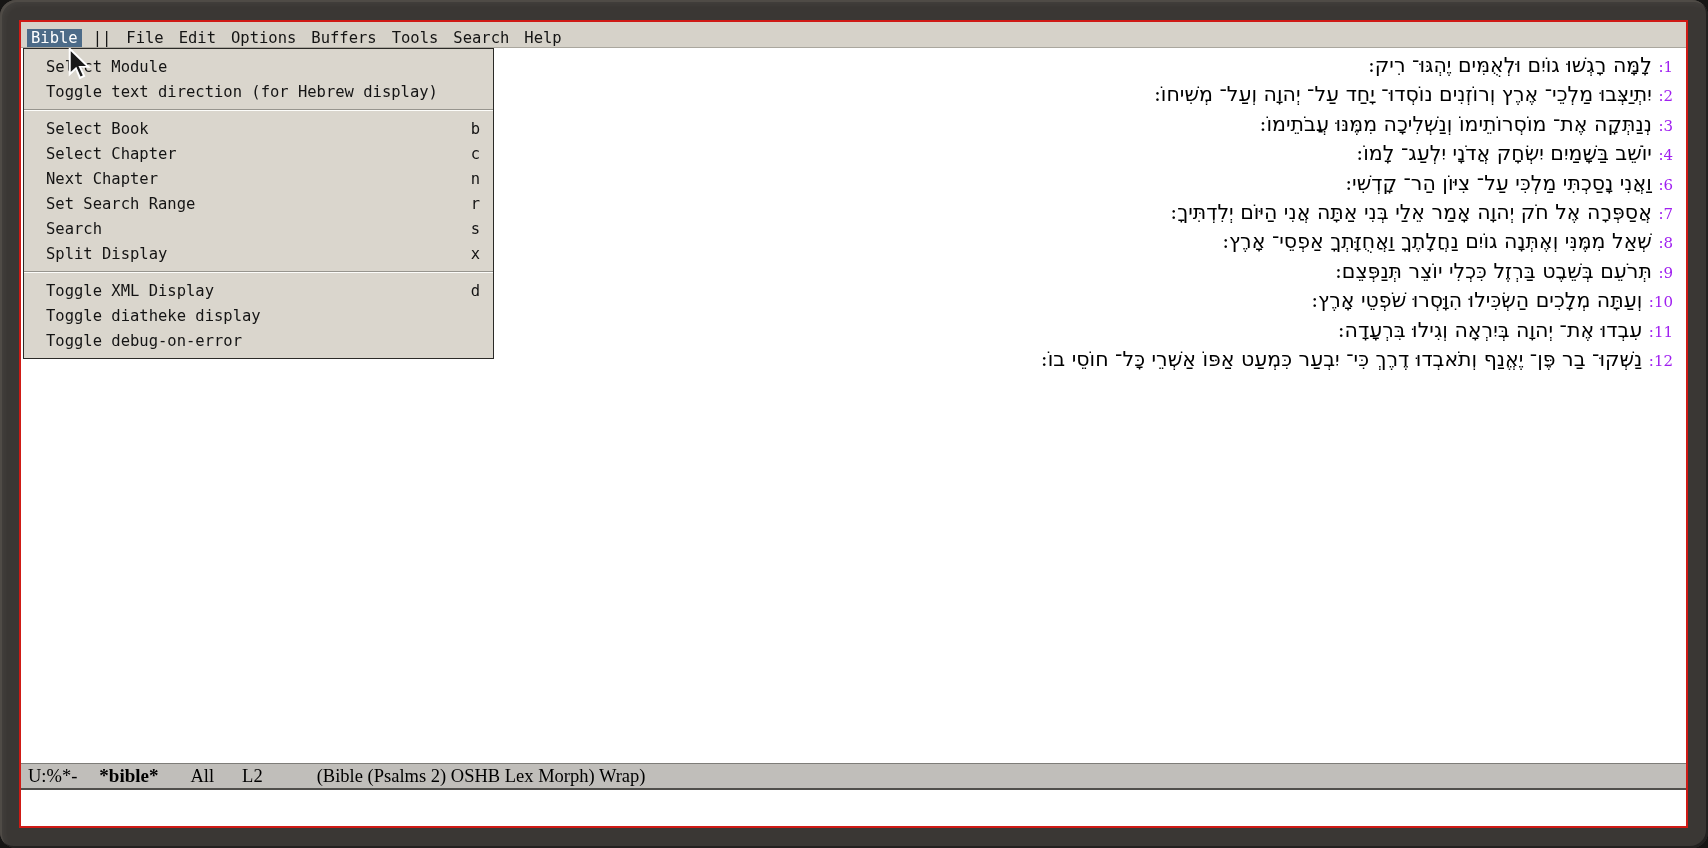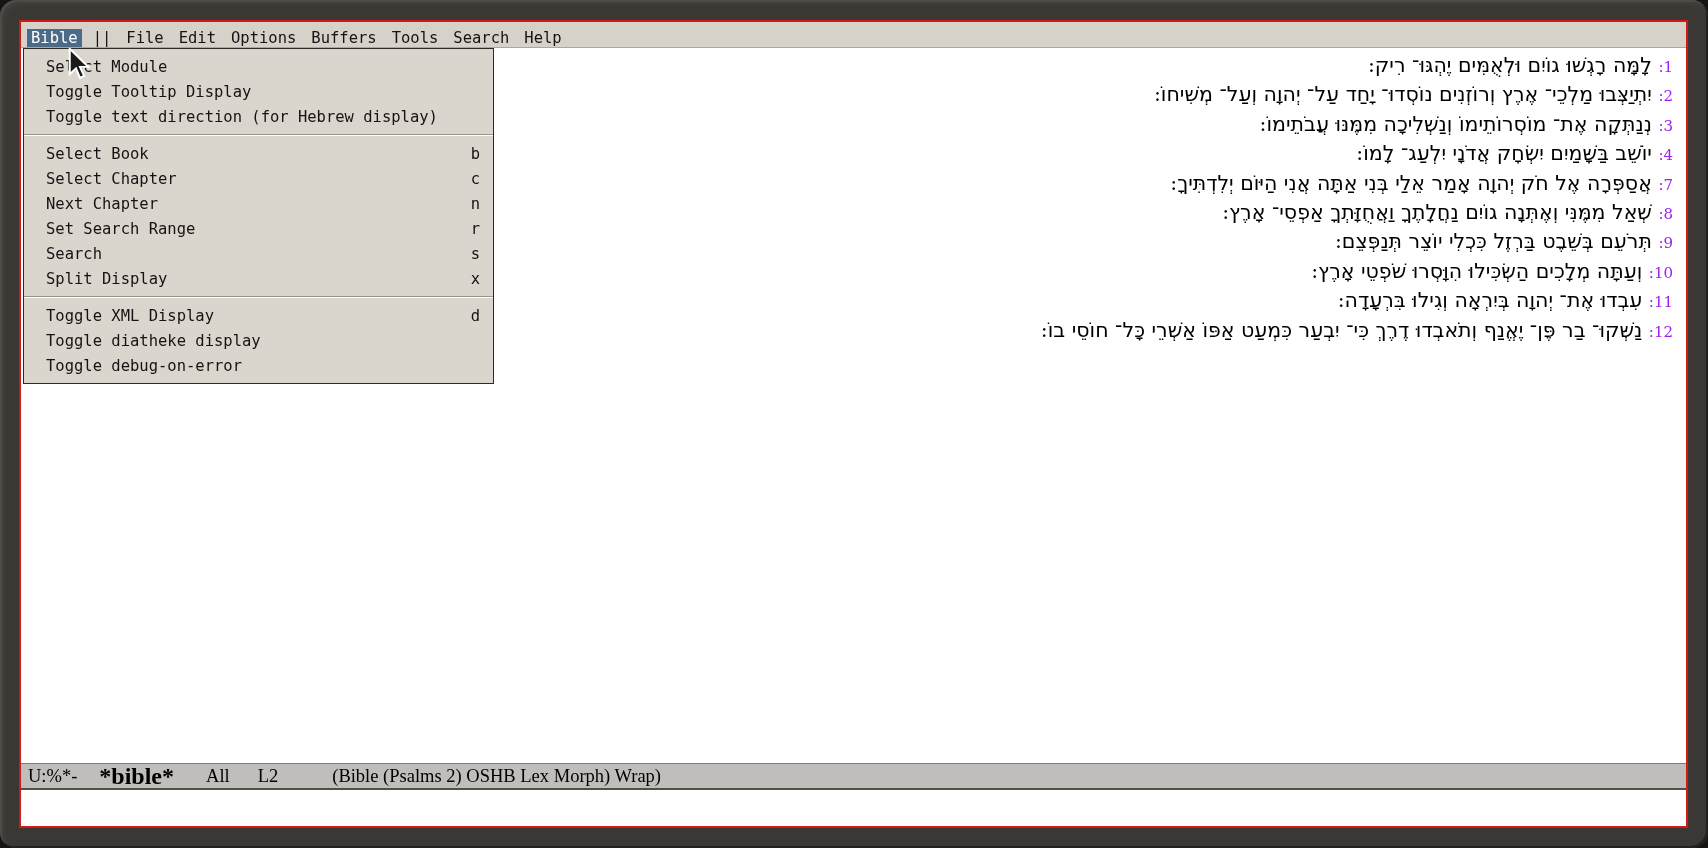--- a/index.html
+++ b/index.html
@@ -52,21 +52,21 @@
   
   .modeline{
     flex:0 0 27px;height:27px;box-sizing:border-box;
     background:var(--mline,#c0beba);
     border-top:1px solid #7e7d79;border-bottom:2px solid #504f4c;
     display:flex;align-items:center;
     font-family:"Liberation Serif","DejaVu Serif",serif;
     font-size:18.5px;color:#000;white-space:pre;
   }
   .ml-flags{margin-left:7px;}
-  .ml-buf{margin-left:22px;font-weight:bold;font-size:24px;}
+  .ml-buf{margin-left:22px;font-weight:bold;font-size:19px;}
   .ml-pos{margin-left:32px;}
   .ml-line{margin-left:28px;}
   .ml-modes{margin-left:54px;}
   
   .echo{flex:0 0 36px;background:#fff;}
   
   .cursor{position:absolute;left:46px;top:26px;z-index:9;pointer-events:none;}
 </style>
 </head>
 <body style="--red: #cf1a15; --chrome: #d6d2c9; --menu: #dad6cd; --hilite: #4c6b88; --mline: #c0beba; --purple: #a020f0;">
@@ -84,20 +84,21 @@
         <div class="mb-item">Tools</div>
         <div class="mb-item">Search</div>
         <div class="mb-item">Help</div>
       </div>
 
     <div class="buffer" id="buffer">
         <div class="line" dir="rtl"><span class="vnum">1:</span><span> לָמָּה רָגְשׁוּ גוֹיִם וּלְאֻמִּים יֶהְגּוּ־ רִיק:</span></div>
         <div class="line" dir="rtl"><span class="vnum">2:</span><span> יִתְיַצְּבוּ מַלְכֵי־ אֶרֶץ וְרוֹזְנִים נוֹסְדוּ־ יָחַד עַל־ יְהוָה וְעַל־ מְשִׁיחוֹ:</span></div>
         <div class="line" dir="rtl"><span class="vnum">3:</span><span> נְנַתְּקָה אֶת־ מוֹסְרוֹתֵימוֹ וְנַשְׁלִיכָה מִמֶּנּוּ עֲבֹתֵימוֹ:</span></div>
         <div class="line" dir="rtl"><span class="vnum">4:</span><span> יוֹשֵׁב בַּשָּׁמַיִם יִשְׂחָק אֲדֹנָי יִלְעַג־ לָמוֹ:</span></div>
+        <div class="line" dir="rtl"><span class="vnum">6:</span><span> וַאֲנִי נָסַכְתִּי מַלְכִּי עַל־ צִיּוֹן הַר־ קָדְשִׁי:</span></div>
         <div class="line" dir="rtl"><span class="vnum">7:</span><span> אֲסַפְּרָה אֶל חֹק יְהוָה אָמַר אֵלַי בְּנִי אַתָּה אֲנִי הַיּוֹם יְלִדְתִּיךָ:</span></div>
         <div class="line" dir="rtl"><span class="vnum">8:</span><span> שְׁאַל מִמֶּנִּי וְאֶתְּנָה גוֹיִם נַחֲלָתֶךָ וַאֲחֻזָּתְךָ אַפְסֵי־ אָרֶץ:</span></div>
         <div class="line" dir="rtl"><span class="vnum">9:</span><span> תְּרֹעֵם בְּשֵׁבֶט בַּרְזֶל כִּכְלִי יוֹצֵר תְּנַפְּצֵם:</span></div>
         <div class="line" dir="rtl"><span class="vnum">10:</span><span> וְעַתָּה מְלָכִים הַשְׂכִּילוּ הִוָּסְרוּ שֹׁפְטֵי אָרֶץ:</span></div>
         <div class="line" dir="rtl"><span class="vnum">11:</span><span> עִבְדוּ אֶת־ יְהוָה בְּיִרְאָה וְגִילוּ בִּרְעָדָה:</span></div>
         <div class="line" dir="rtl"><span class="vnum">12:</span><span> נַשְּׁקוּ־ בַר פֶּן־ יֶאֱנַף וְתֹאבְדוּ דֶרֶךְ כִּי־ יִבְעַר כִּמְעַט אַפּוֹ אַשְׁרֵי כָּל־ חוֹסֵי בוֹ:</span></div>
       </div>
 
     <div class="modeline">
       <span class="ml-flags">U:%*-</span>
@@ -105,24 +106,20 @@
       <span class="ml-pos">All</span>
       <span class="ml-line">L2</span>
       <span class="ml-modes">(Bible (Psalms 2) OSHB Lex Morph) Wrap)</span>
     </div>
 
     <div class="echo"></div>
 
     <div class="dropdown" id="dropdown">
         <div class="menu-item">
           <span>Select Module</span>
-          <span></span>
-        </div>
-        <div class="menu-item">
-          <span>Toggle Tooltip Display</span>
           <span></span>
         </div>
         <div class="menu-item">
           <span>Toggle text direction (for Hebrew display)</span>
           <span></span>
         </div>
         <div class="menu-sep"></div>
         <div class="menu-item">
           <span>Select Book</span>
           <span>b</span>

